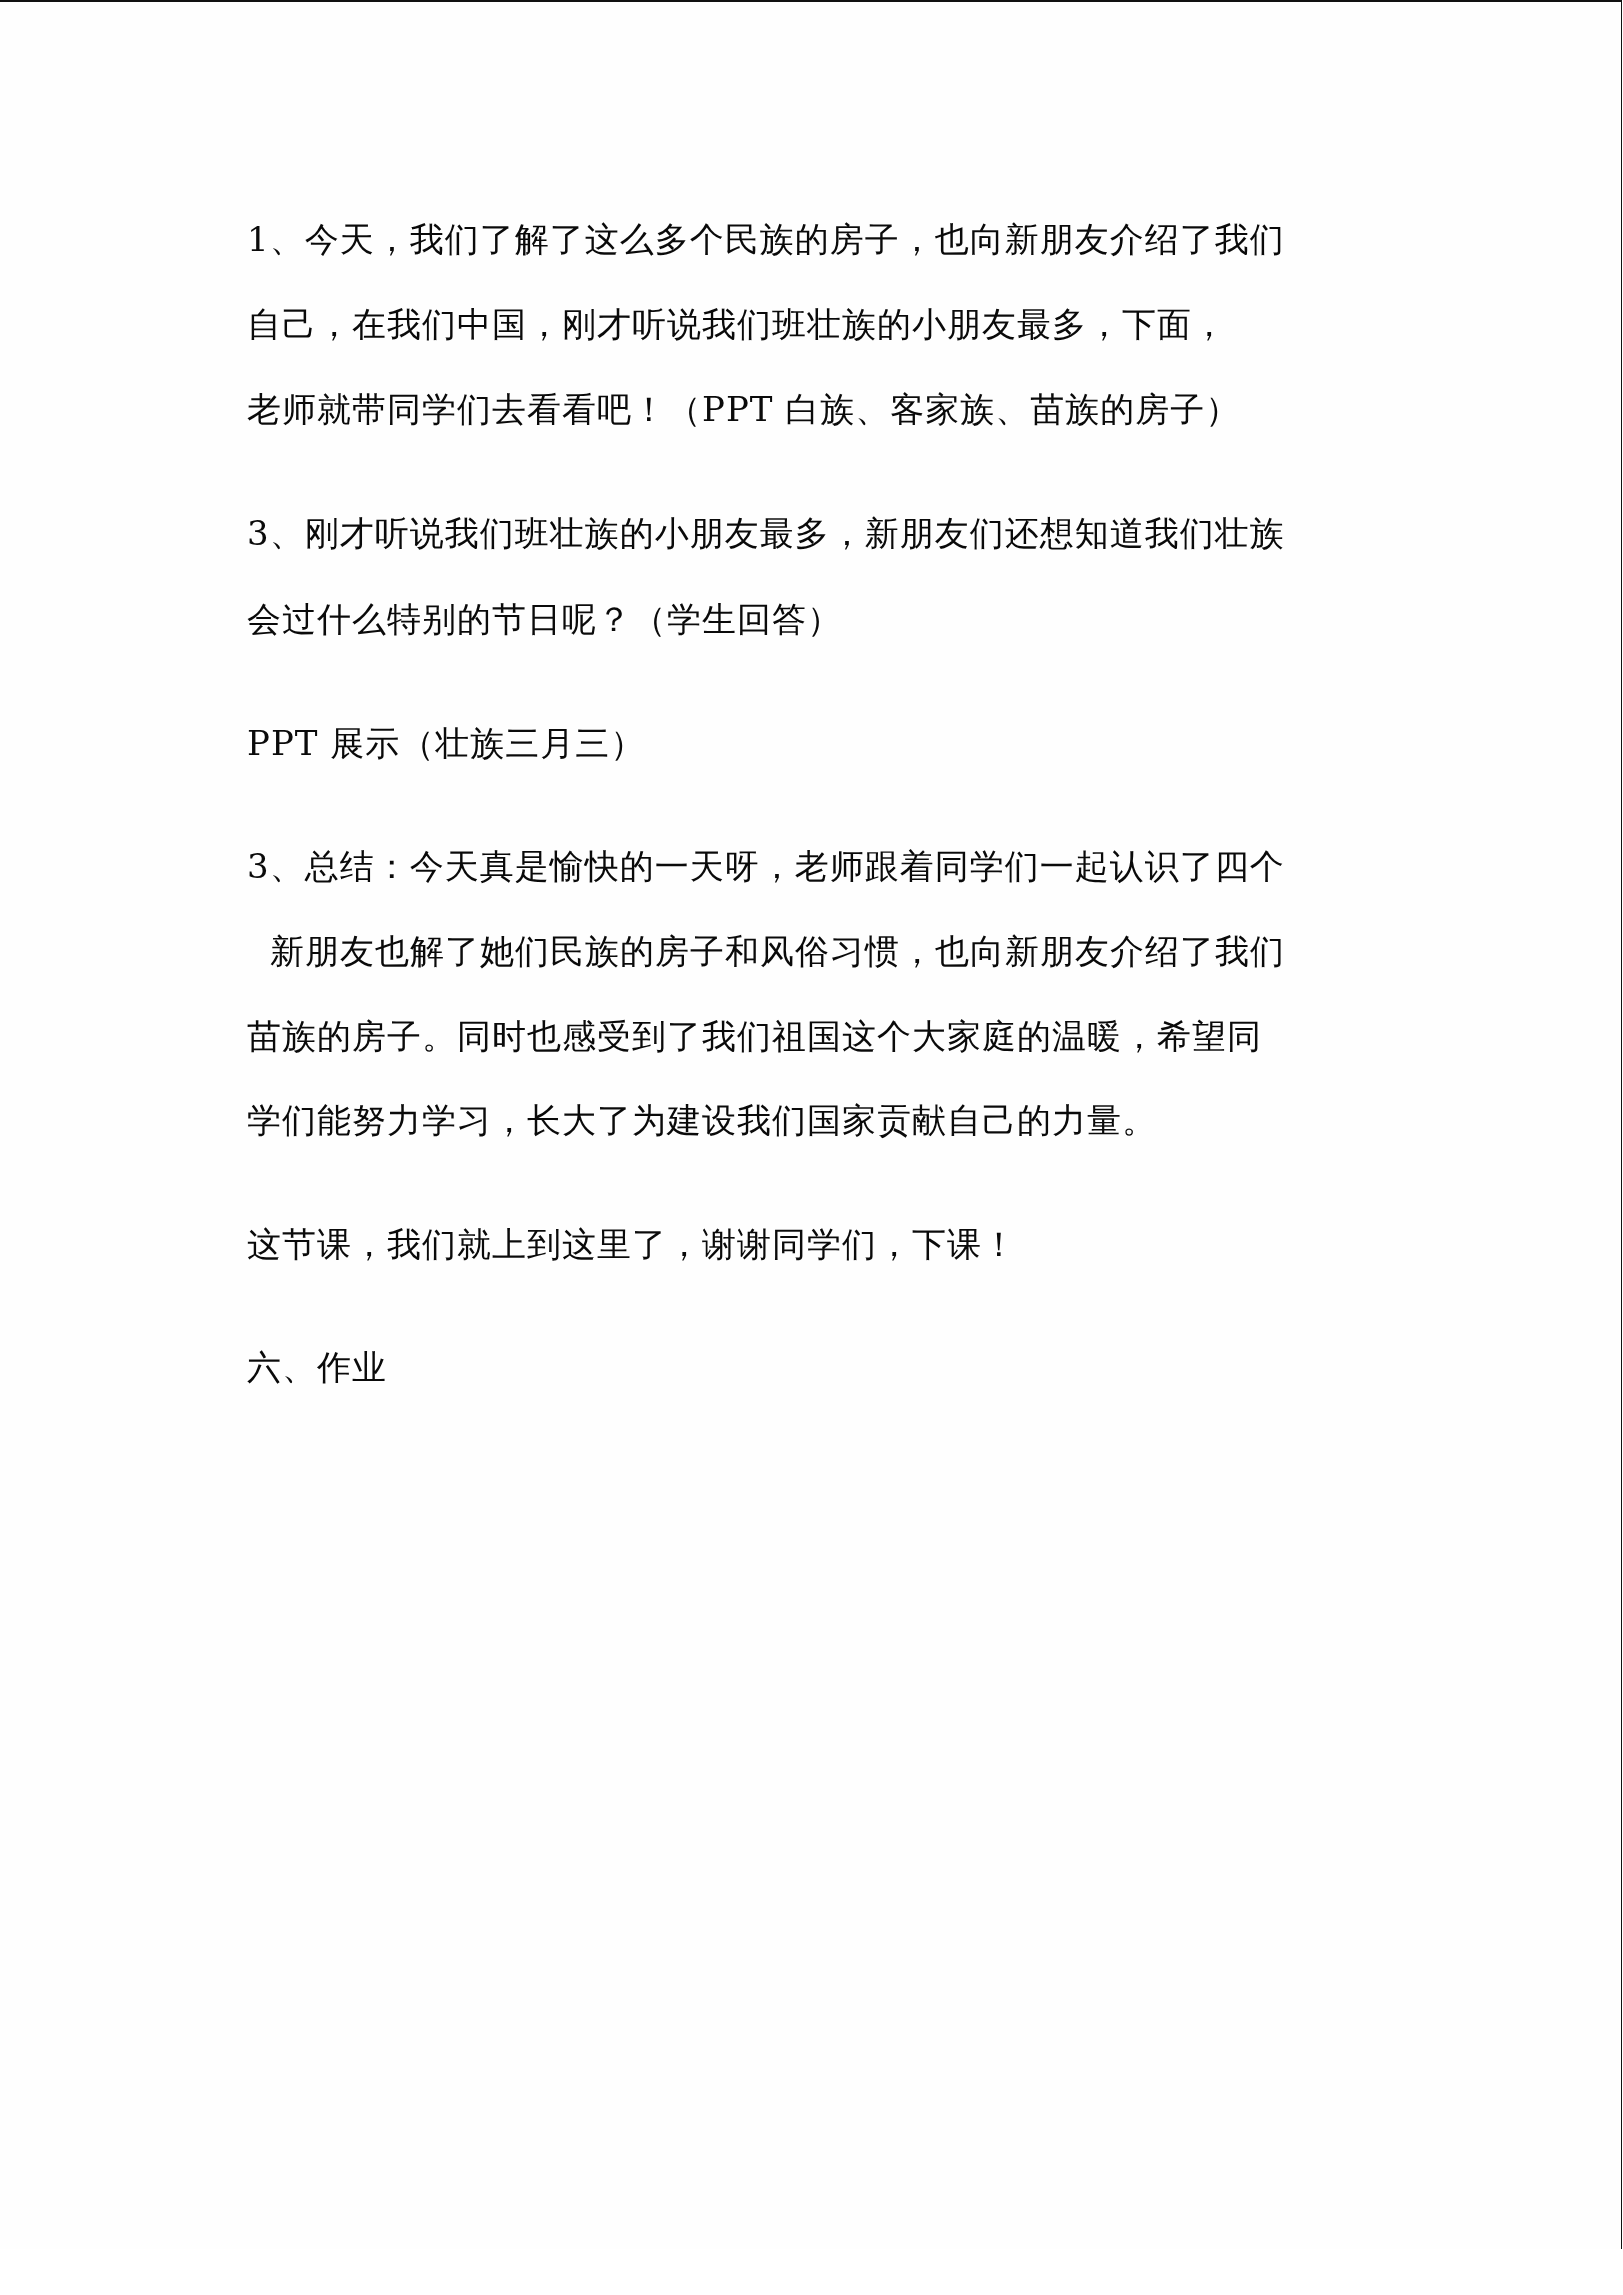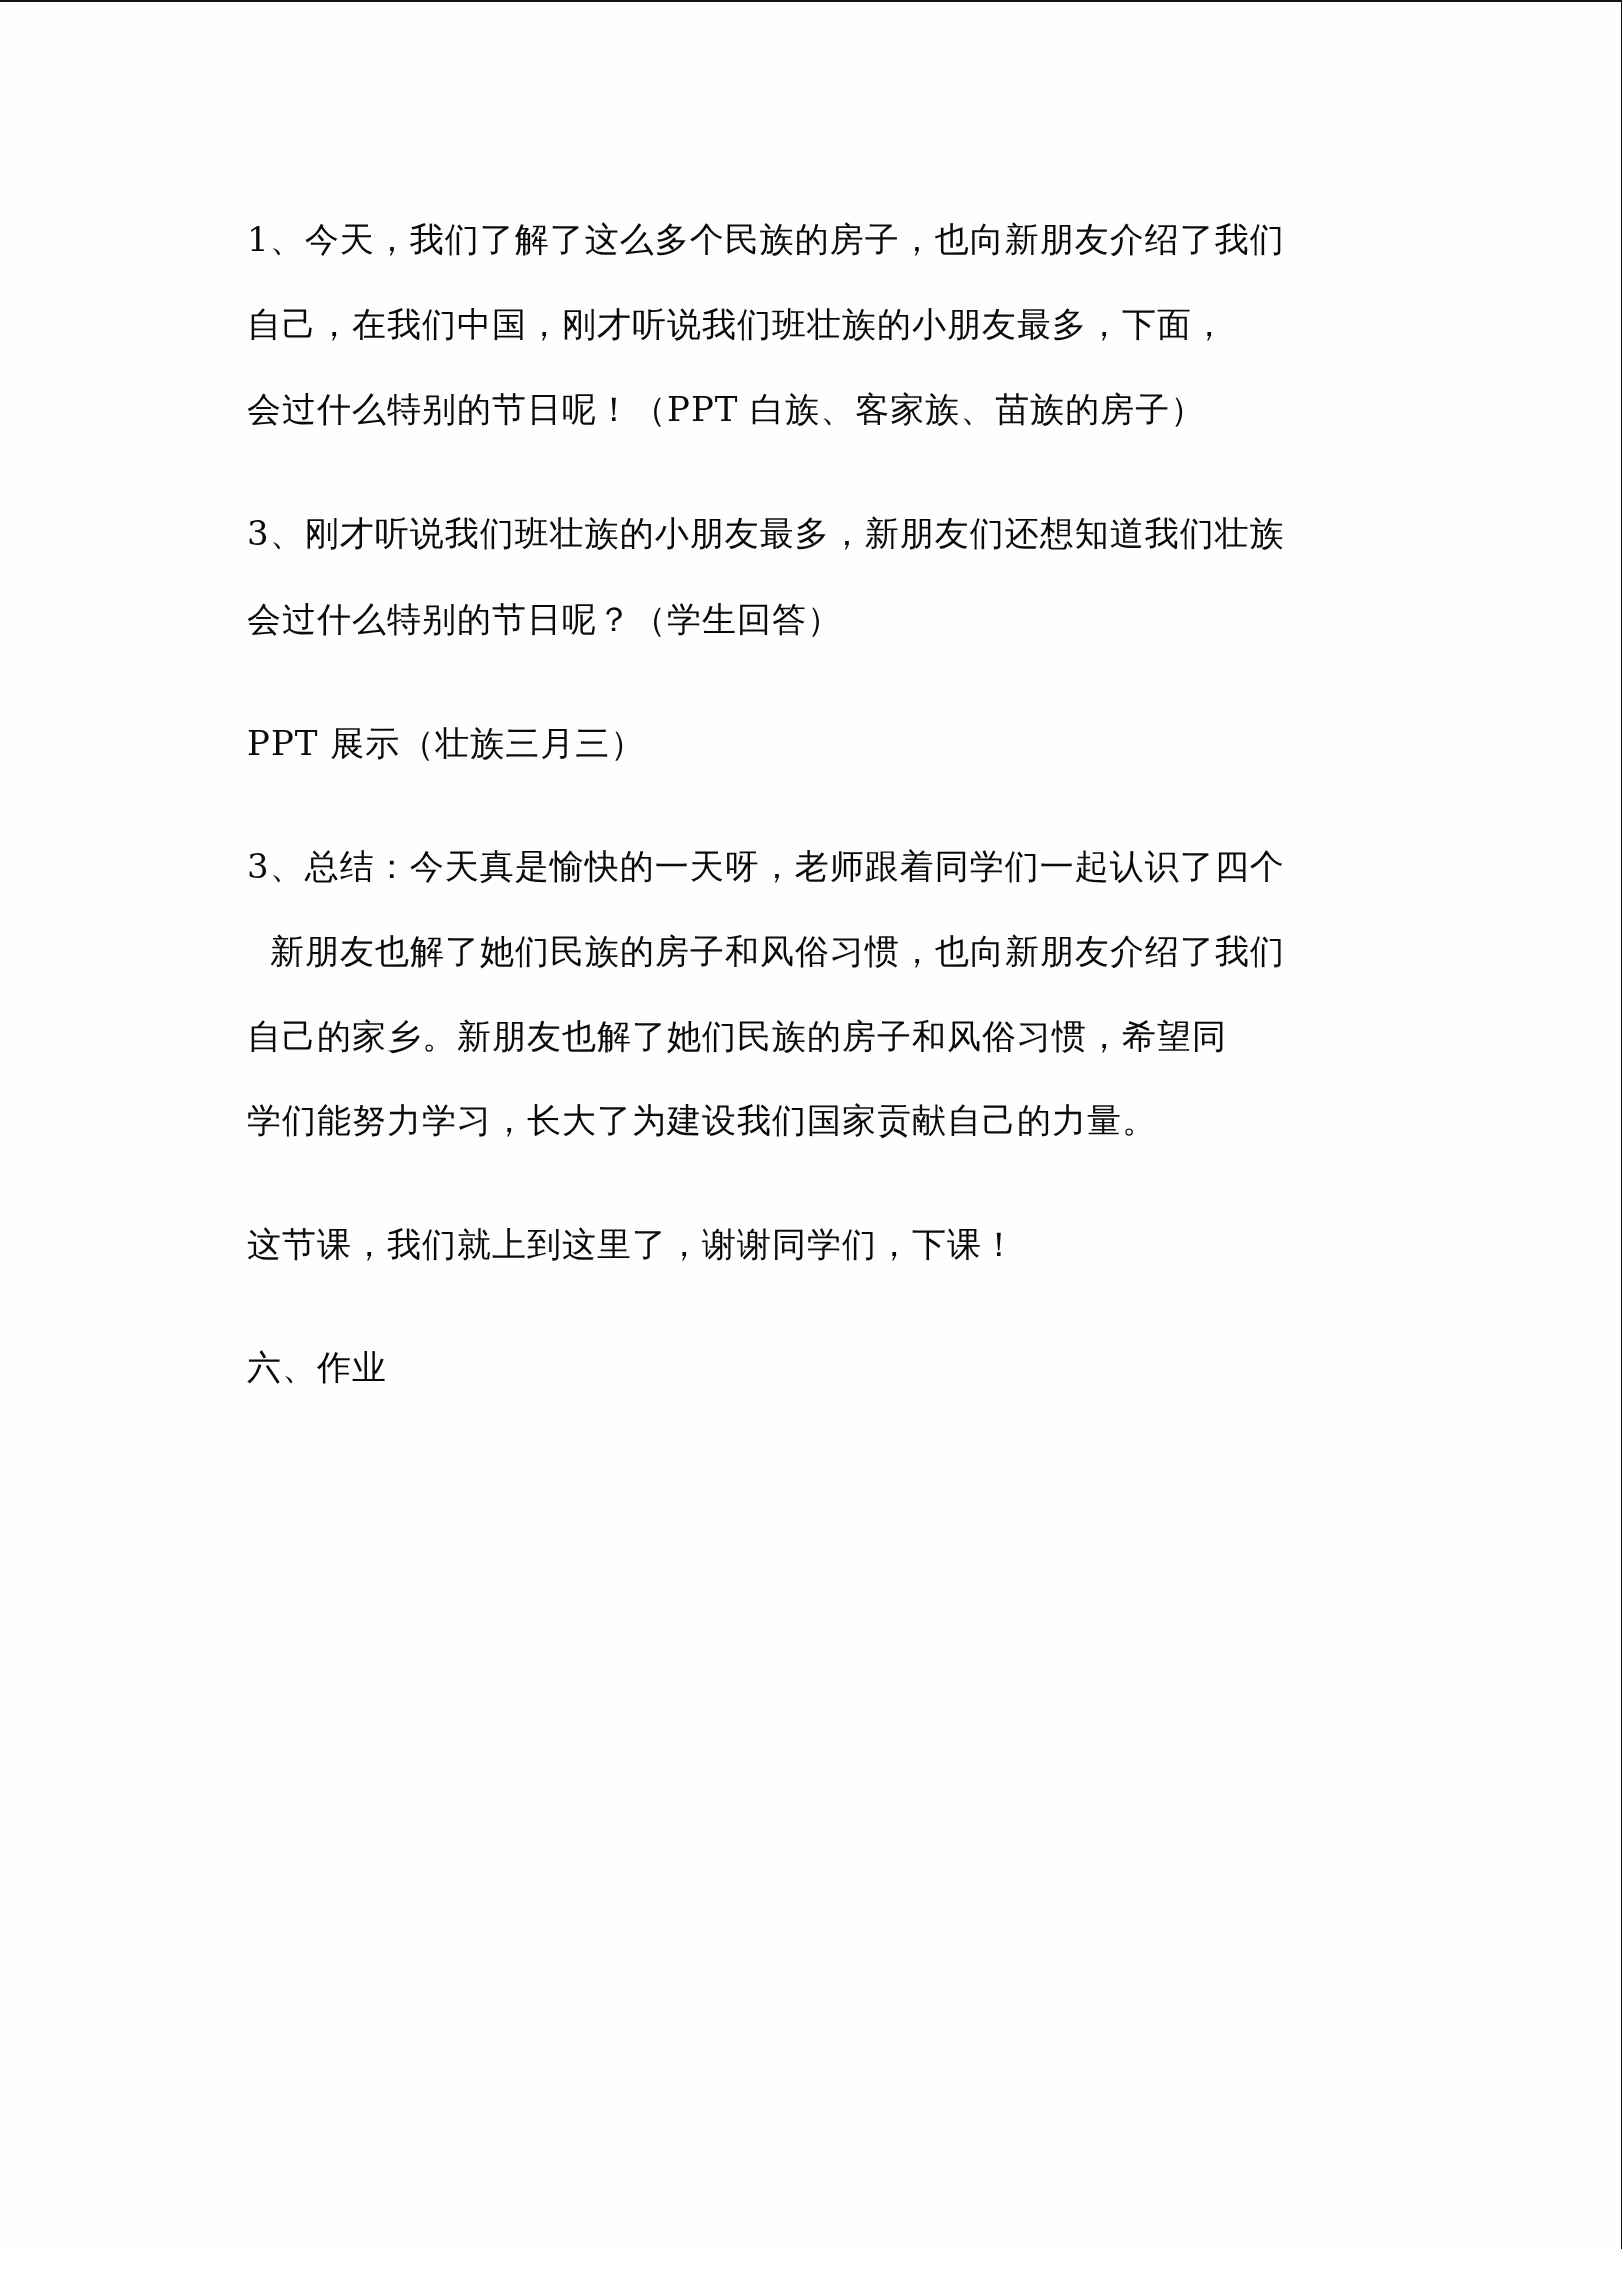--- a/index.html
+++ b/index.html
@@ -44,36 +44,36 @@
 </style>
 </head>
 <body>
 
 <div class="page">
   <div class="content">
 
     <div>
       <div class="line" style="top:217px;">1、今天，我们了解了这么多个民族的房子，也向新朋友介绍了我们</div>
       <div class="line" style="top:302px;">自己，在我们中国，刚才听说我们班壮族的小朋友最多，下面，</div>
-      <div class="line" style="top:387px;">会过什么特别的节日呢！（PPT 白族、客家族、苗族的房子）</div>
+      <div class="line" style="top:387px;">老师就带同学们去看看吧！（PPT 白族、客家族、苗族的房子）</div>
     </div>
 
     <div>
       <div class="line" style="top:511px;">3、刚才听说我们班壮族的小朋友最多，新朋友们还想知道我们壮族</div>
       <div class="line" style="top:597px;">会过什么特别的节日呢？（学生回答）</div>
     </div>
 
     <div>
       <div class="line" style="top:721px;">PPT 展示（壮族三月三）</div>
     </div>
 
     <div>
       <div class="line" style="top:844px;">3、总结：今天真是愉快的一天呀，老师跟着同学们一起认识了四个</div>
       <div class="line" style="top:929px;margin-left:23px;">新朋友也解了她们民族的房子和风俗习惯，也向新朋友介绍了我们</div>
-      <div class="line" style="top:1014px;">自己的家乡。新朋友也解了她们民族的房子和风俗习惯，希望同</div>
+      <div class="line" style="top:1014px;">苗族的房子。同时也感受到了我们祖国这个大家庭的温暖，希望同</div>
       <div class="line" style="top:1098px;">学们能努力学习，长大了为建设我们国家贡献自己的力量。</div>
     </div>
 
     <div>
       <div class="line" style="top:1222px;">这节课，我们就上到这里了，谢谢同学们，下课！</div>
     </div>
 
     <div>
       <div class="line" style="top:1345px;">六、作业</div>
     </div>

